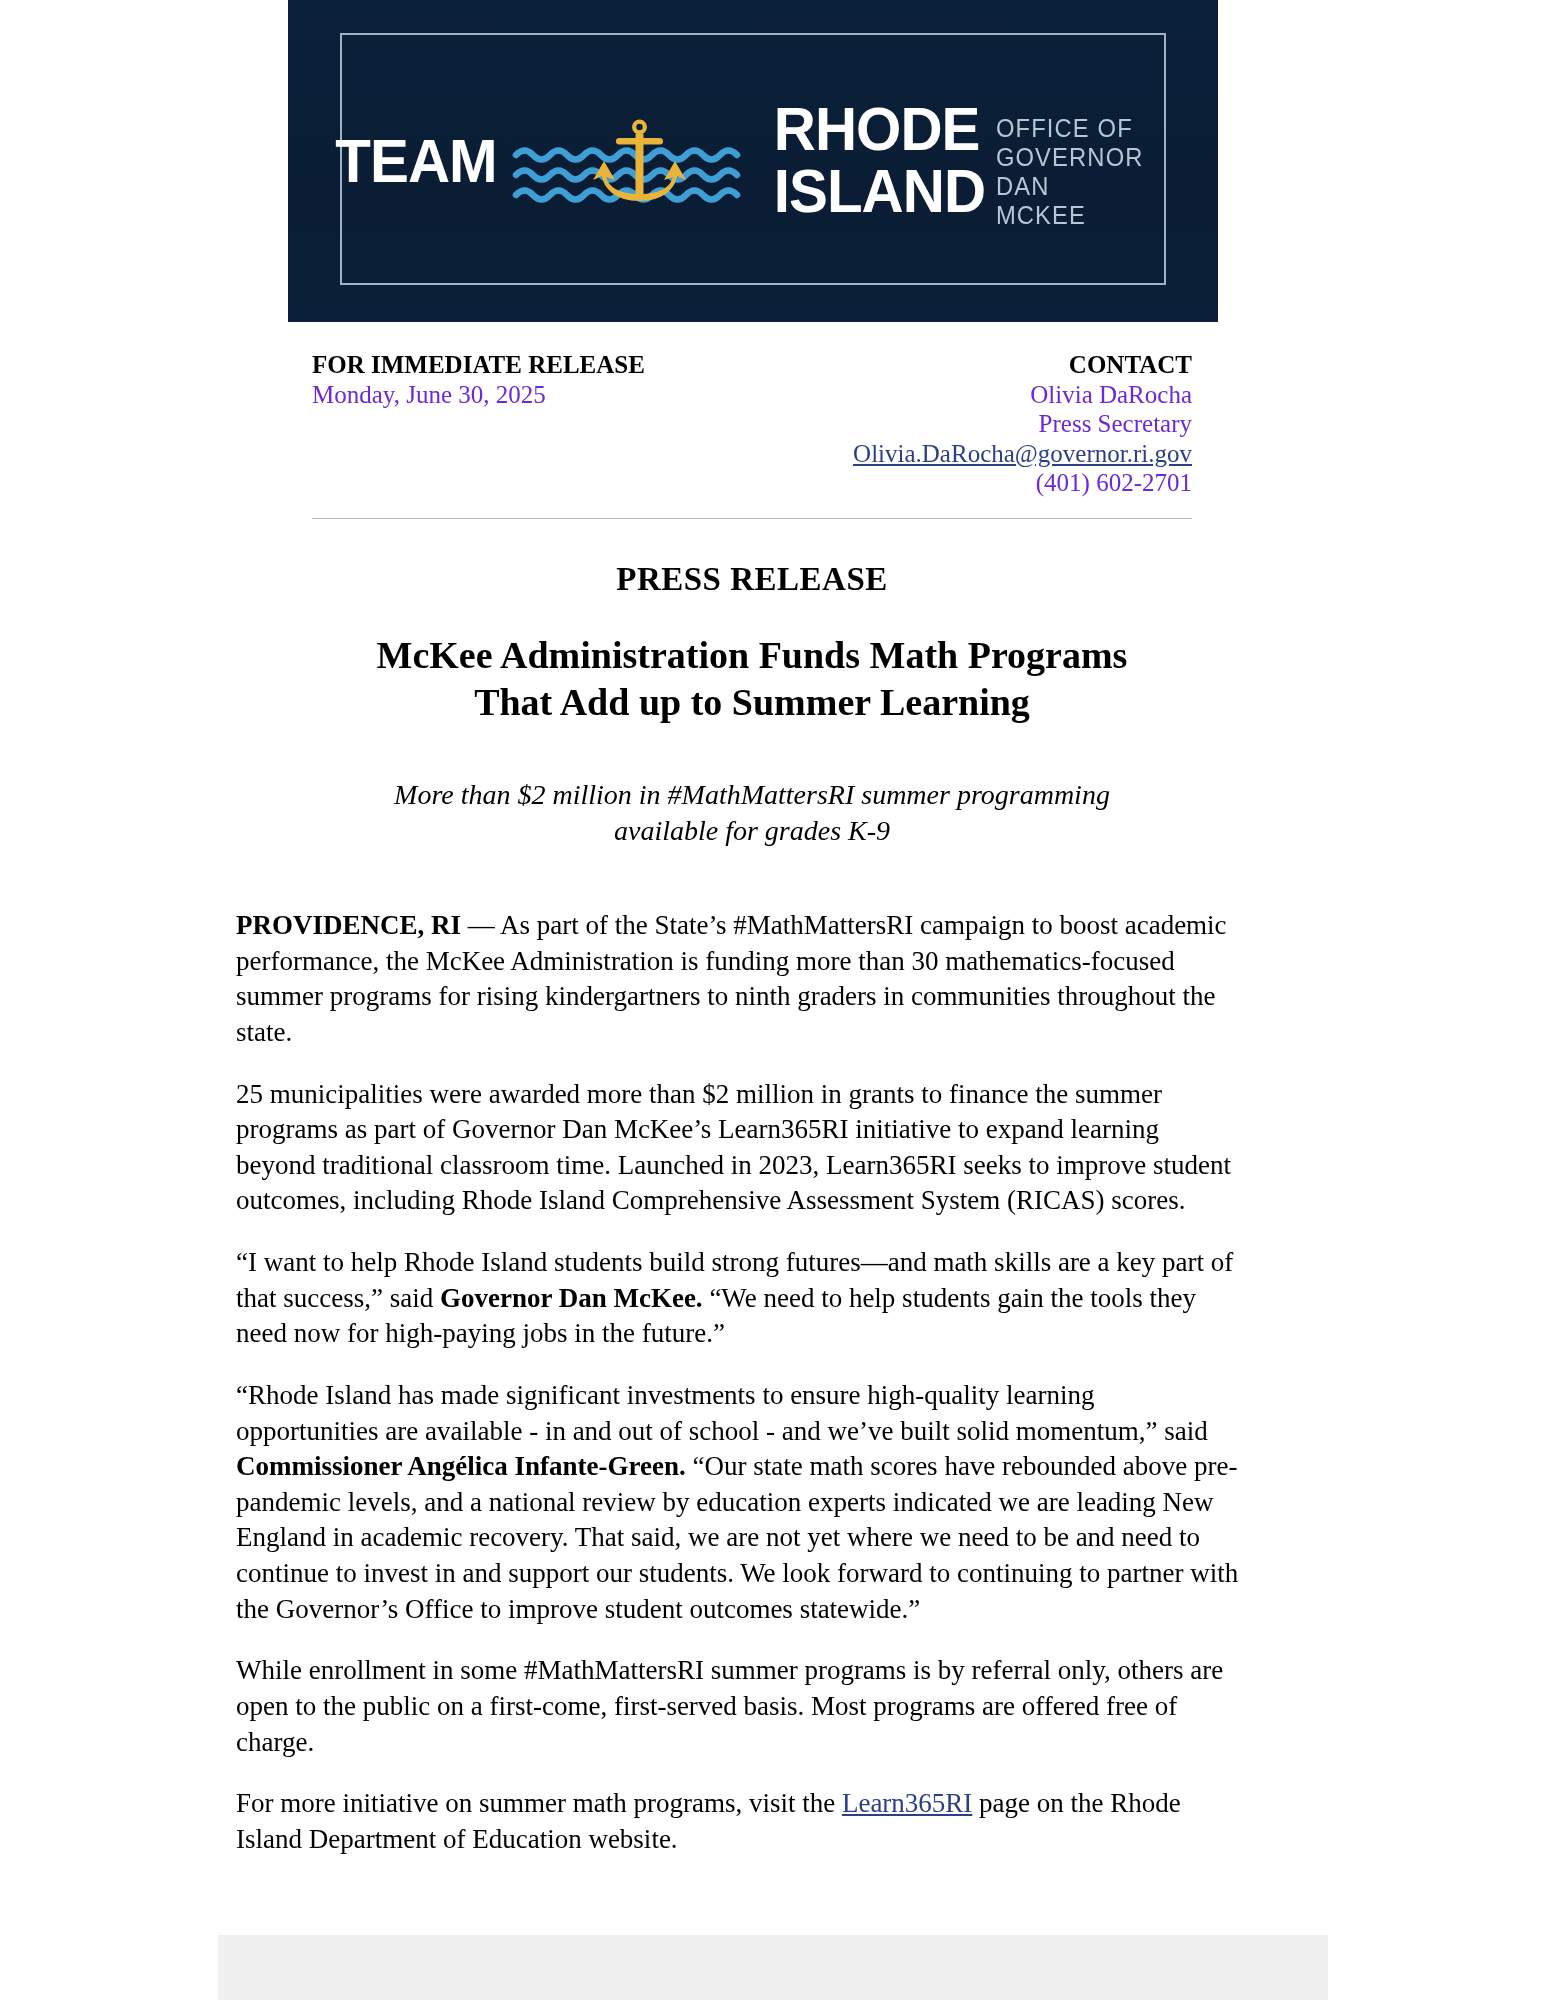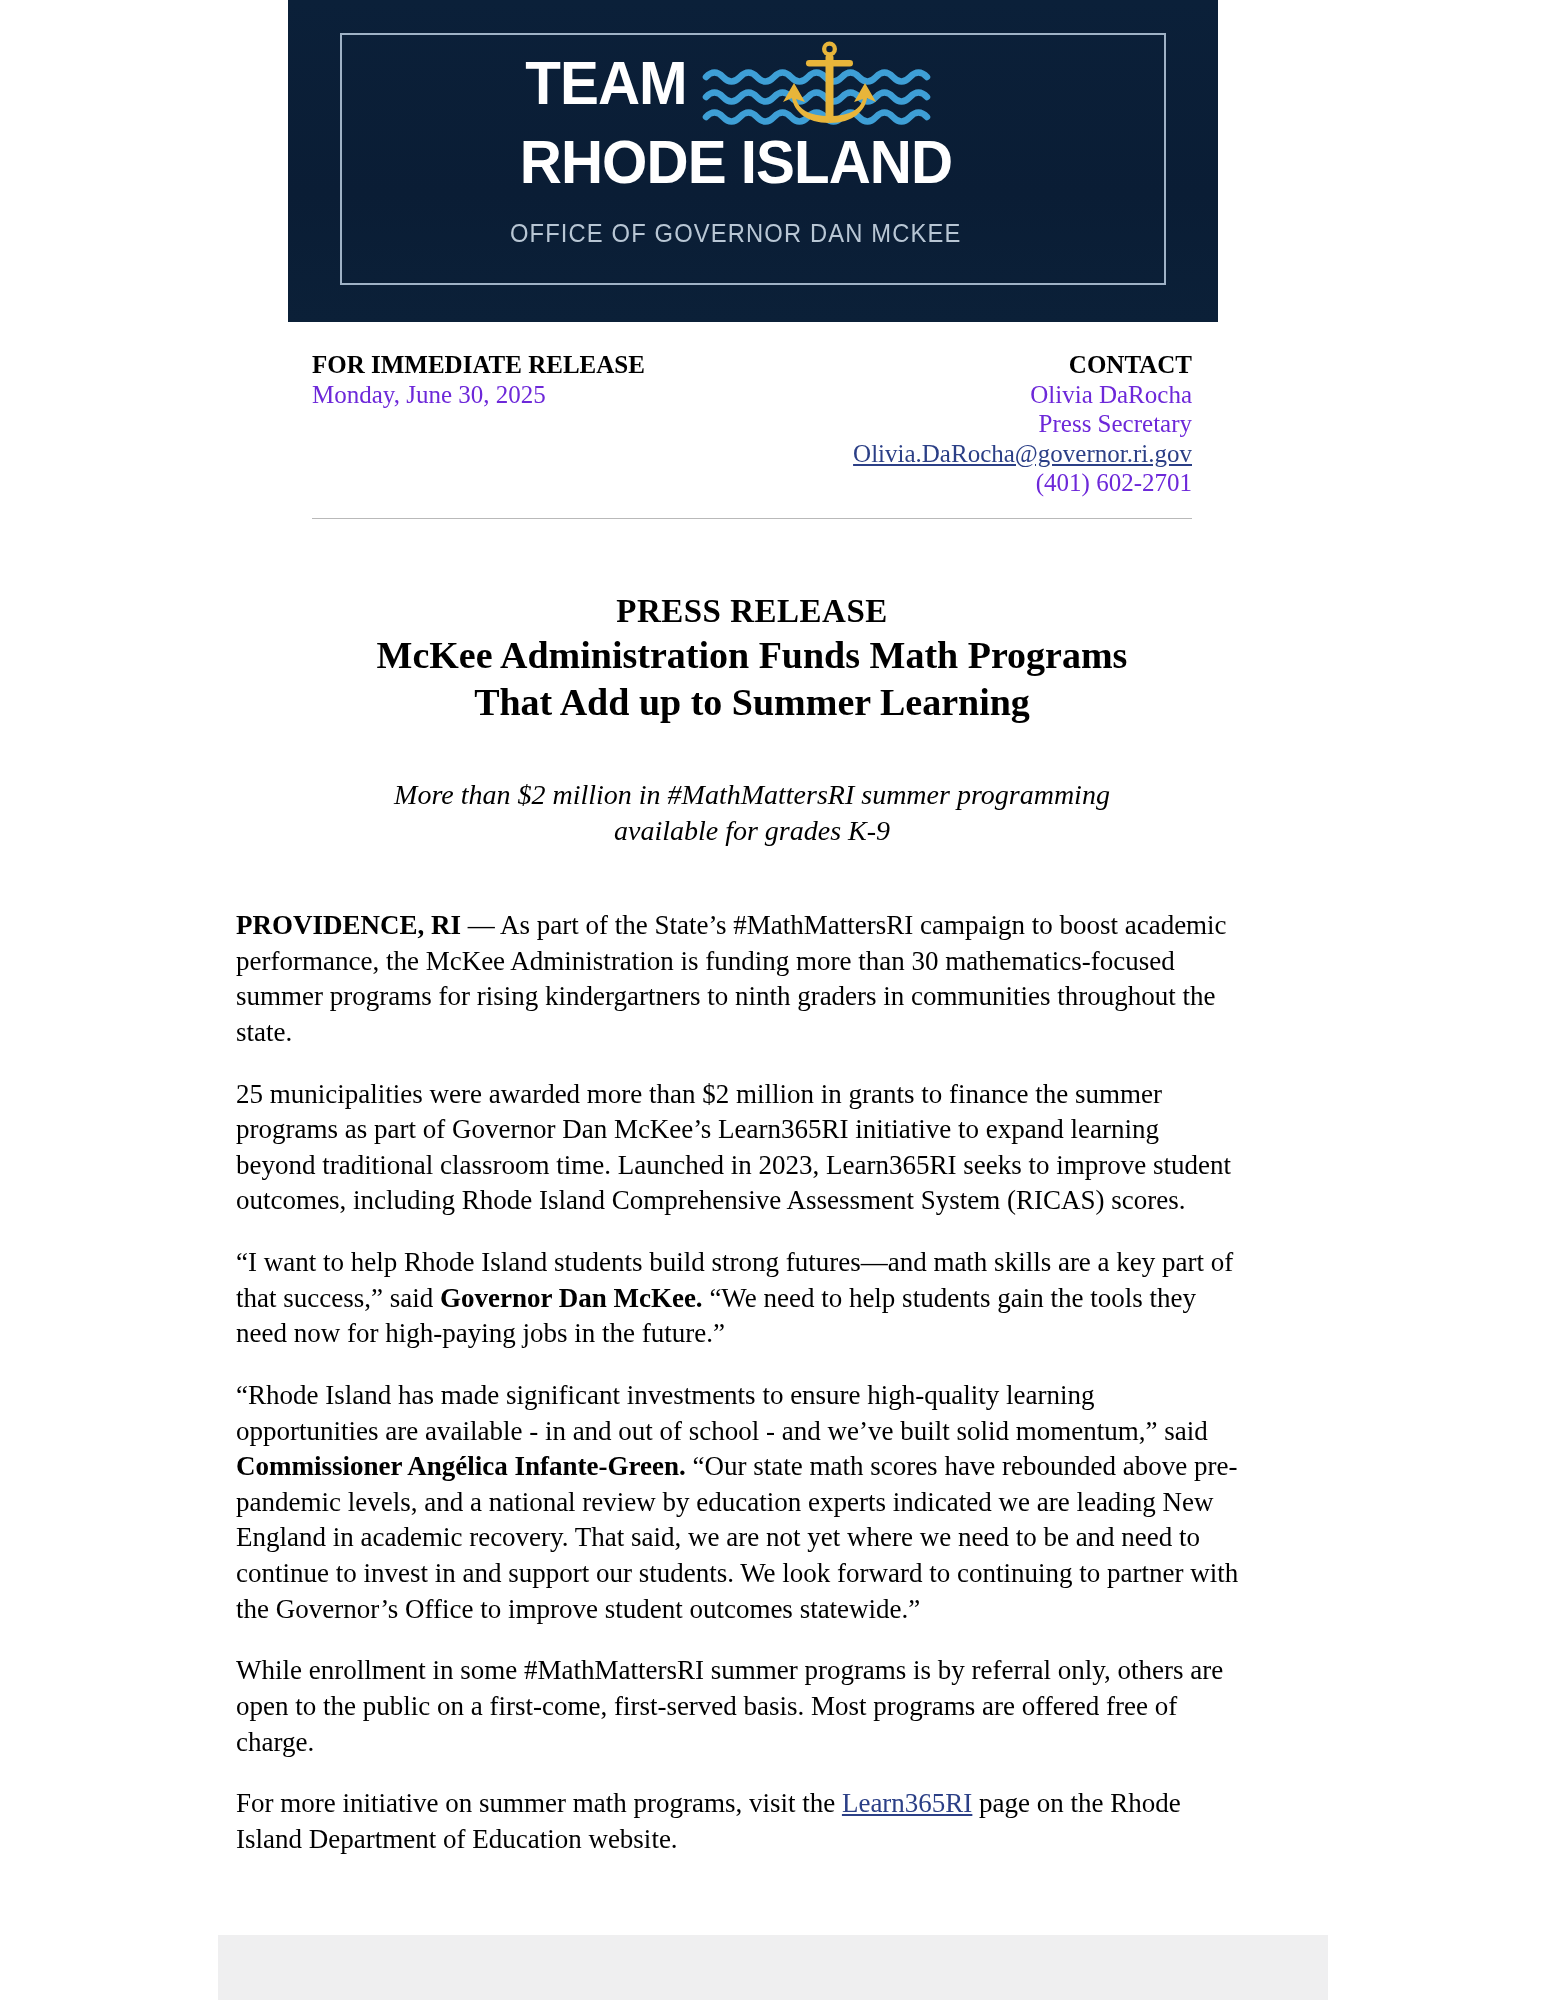--- a/index.html
+++ b/index.html
@@ -71,22 +71,23 @@
     border: 2px solid #9fb2c6;
     box-sizing: border-box;
   }
   .logo-wrap {
     position: absolute;
     left: 52px;
     top: 33px;
     width: 792px;
     height: 252px;
     display: flex;
-    flex-direction: column;
+    flex-direction: row;
     align-items: center;
+    justify-content: center;
   }
   .logo-row1 {
     display: flex;
     align-items: center;
     justify-content: center;
     gap: 16px;
     margin-top: 4px;
   }
   .word-team {
     color: #ffffff;
@@ -165,21 +166,21 @@
     top: 518px;
     width: 880px;
     height: 1px;
     background: #b9b9b9;
   }
 
   
   .press-release {
     position: absolute;
     left: 312px;
-    top: 593px;
+    top: 561px;
     width: 880px;
     text-align: center;
     font-weight: 700;
     font-size: 33px;
     letter-spacing: 0.5px;
     color: #000000;
   }
   .headline {
     position: absolute;
     left: 292px;

